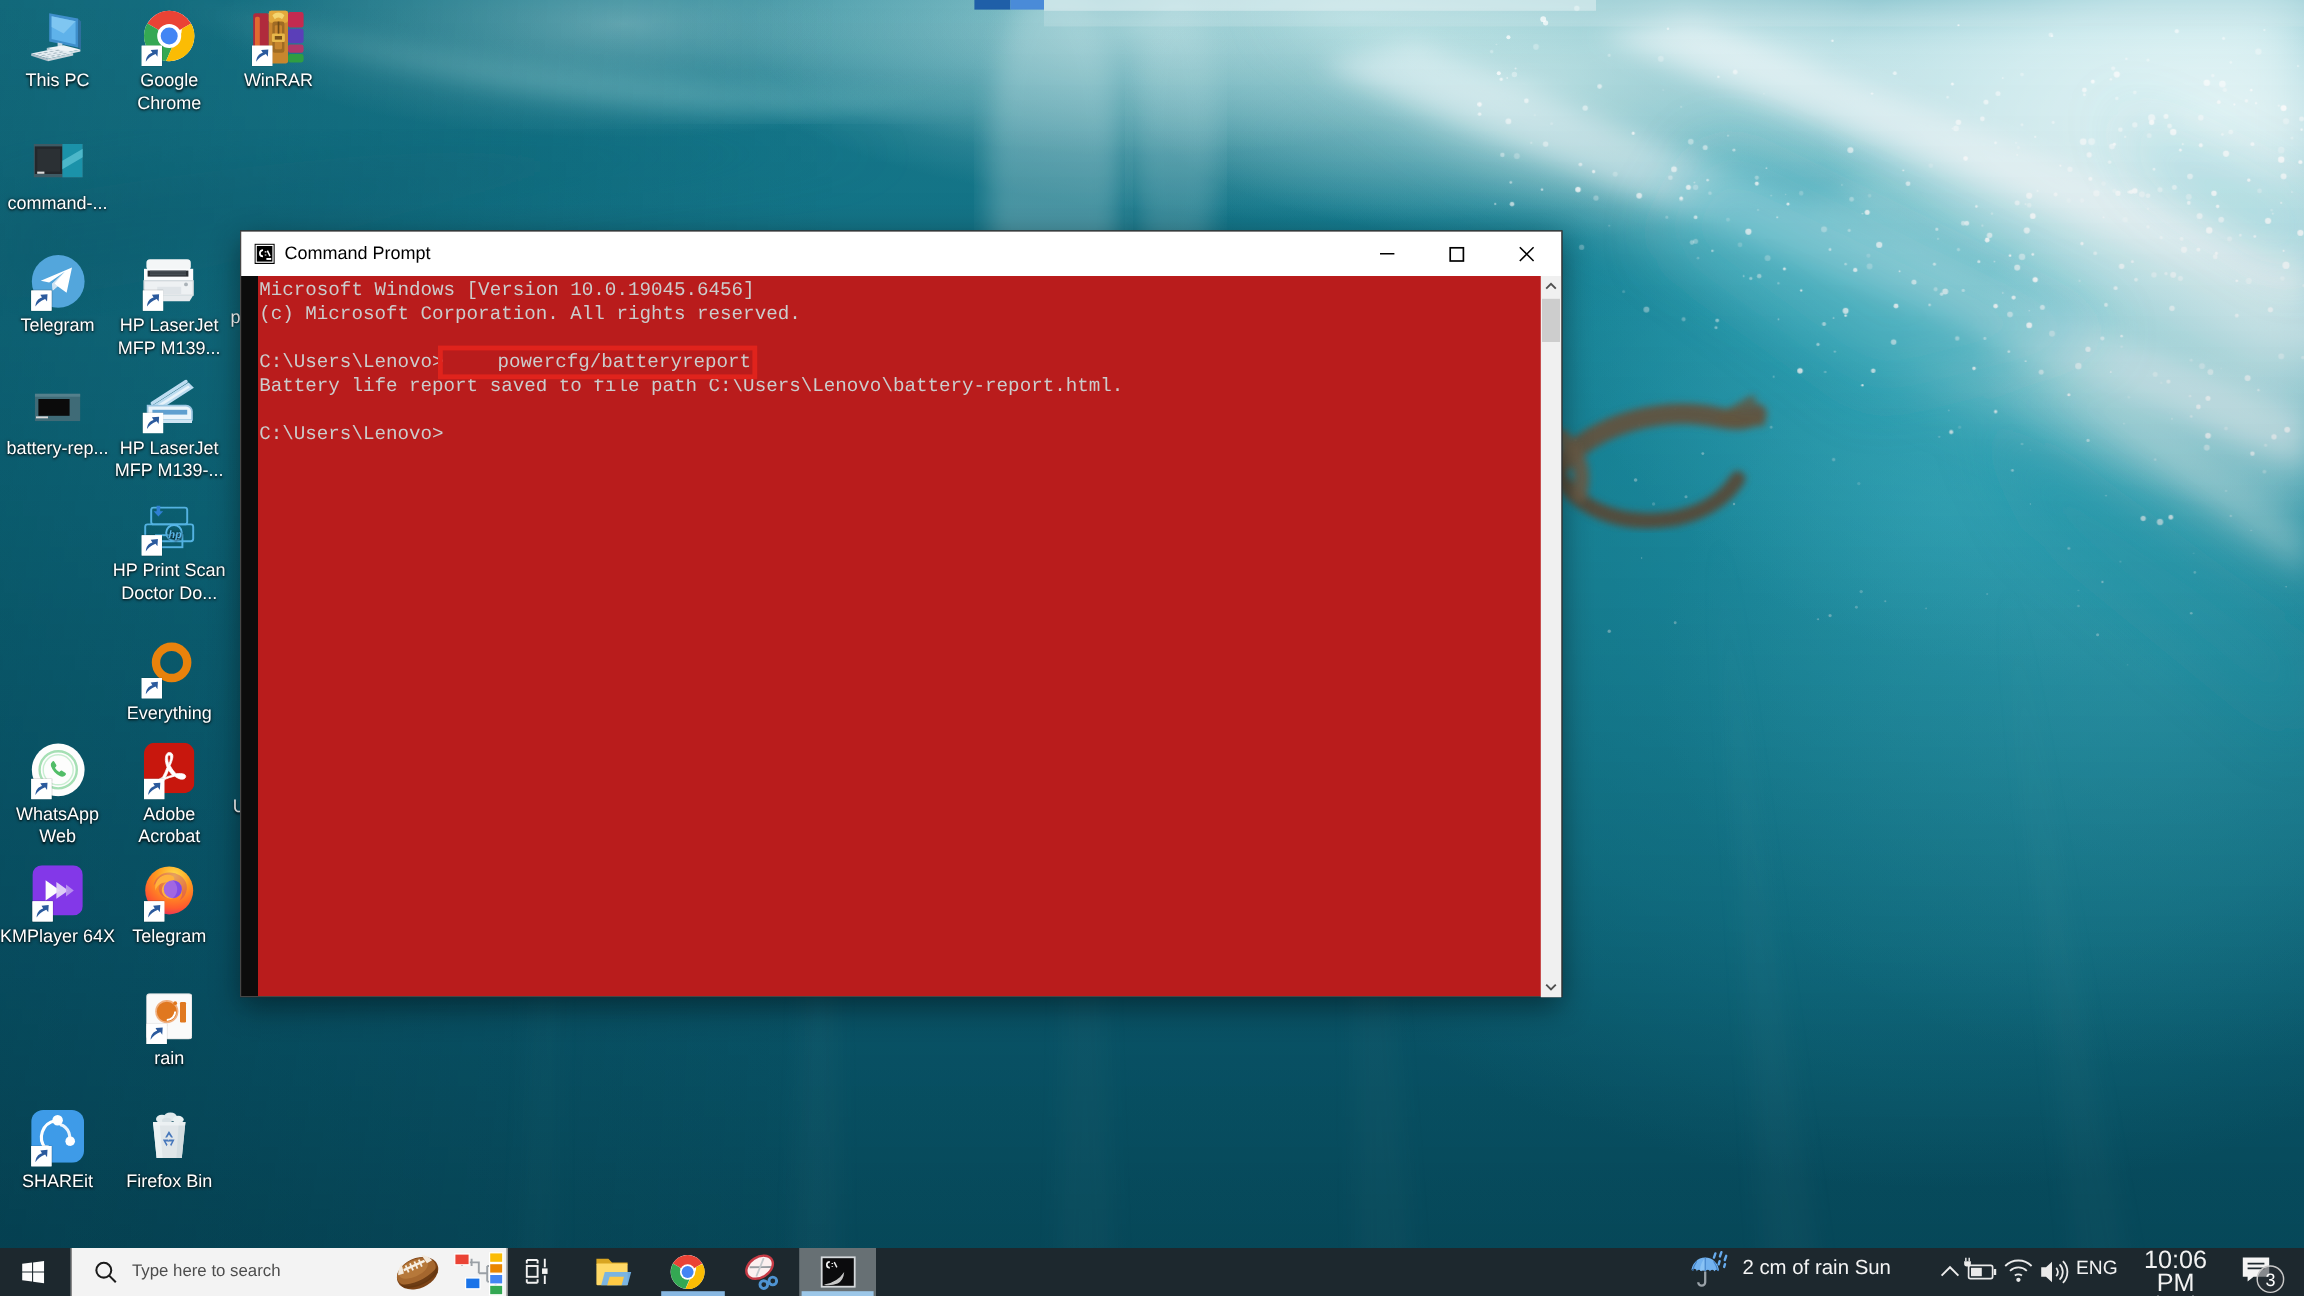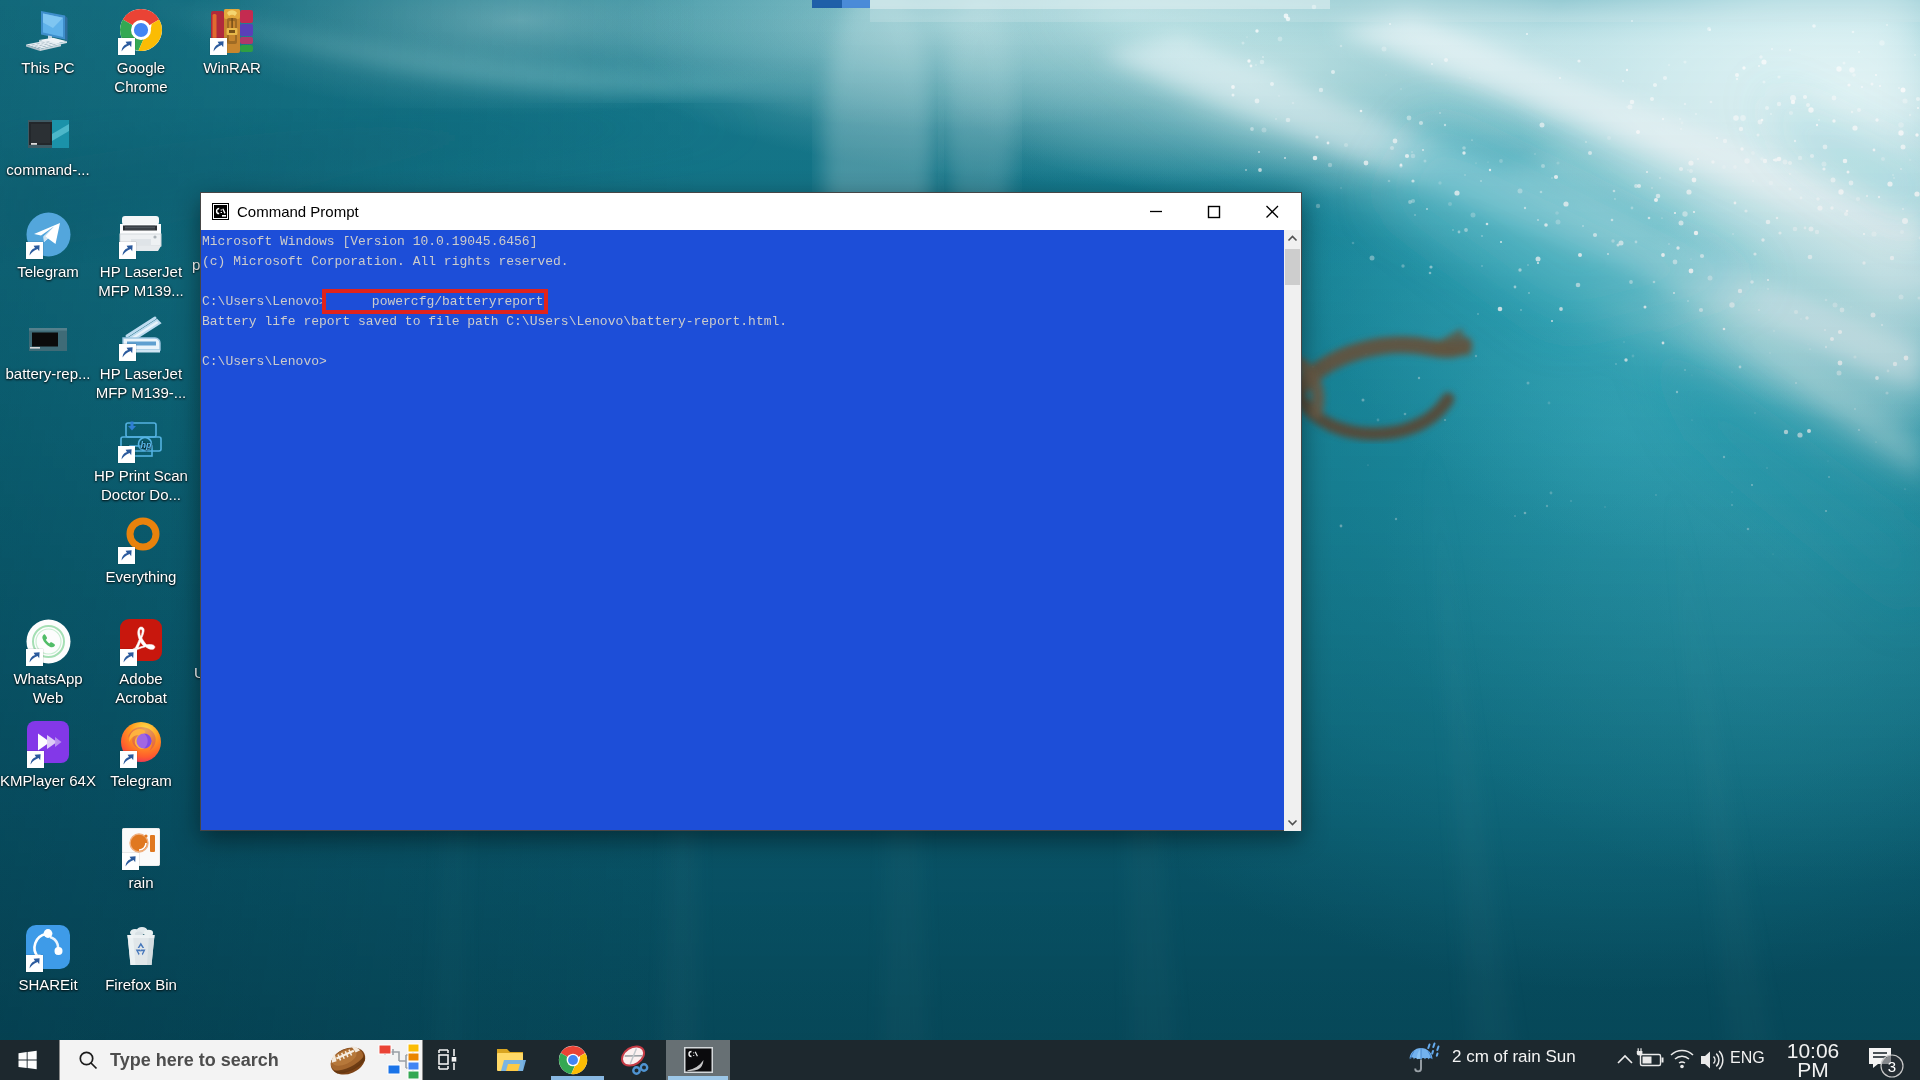--- a/index.html
+++ b/index.html
@@ -11,30 +11,30 @@
   .dicon .ig{position:relative;height:48px;margin:0 auto;width:48px;}
   .dicon .lbl{margin-top:2px;}
   .sarr{position:absolute;left:0;bottom:1px;width:17px;height:17px;background:#fff;
     box-shadow:0 0 1px rgba(0,0,0,.4);}
   
   #cmdwin{position:absolute;left:200px;top:192px;width:1102px;height:639px;
     box-shadow:0 8px 24px rgba(0,0,0,.45);border:1px solid #464646;box-sizing:border-box;background:#0c0c0c;}
   #cmdtitle{position:absolute;left:0;top:0;width:100%;height:37px;background:#fff;}
   #cmdtitle .ttl{position:absolute;left:36px;top:10px;font-size:15px;color:#000;}
   .capbtn{position:absolute;top:0;width:58px;height:37px;}
-  #cmdbody{position:absolute;left:0;top:37px;width:1083px;height:600px;background:#1d4ed8;
-    font-family:"Liberation Mono",monospace;font-size:13px;line-height:20px;color:#cccccc;
+  #cmdbody{position:absolute;left:14px;top:37px;width:1083px;height:600px;background:#b91c1c;
+    font-family:"Liberation Mono",monospace;font-size:16px;line-height:20px;color:#cccccc;
     white-space:pre;overflow:hidden;padding:2px 0 0 1px;box-sizing:border-box;}
   #cmdscroll{position:absolute;right:0;top:37px;width:17px;height:601px;background:#f0f0f0;}
   .redbox{outline:4px solid #e0231c;outline-offset:1px;padding-left:45px;}
   
   #taskbar{position:absolute;left:0;top:1040px;width:1920px;height:40px;background:#1d282e;}
   #searchbox{position:absolute;left:59px;top:0;width:364px;height:40px;background:#f3f3f3;
     border-left:1px solid #8a8a8a;border-right:1px solid #8a8a8a;box-sizing:border-box;}
-  #searchbox .ph{position:absolute;left:50px;top:10px;font-size:18px;color:#4d4d4d;letter-spacing:0;font-weight:bold;}
+  #searchbox .ph{position:absolute;left:50px;top:10px;font-size:14px;color:#4d4d4d;letter-spacing:0;}
   .tbico{position:absolute;top:0;width:46px;height:40px;}
   .tray{position:absolute;top:0;height:40px;color:#f2f2f2;}
 </style>
 </head>
 <body>
 
 <svg class="abs" width="1920" height="1080" viewBox="0 0 1920 1080" style="left:0;top:0">
   <defs>
     <linearGradient id="base" x1="0" y1="0" x2="0" y2="1">
       <stop offset="0" stop-color="#187b8e"></stop>
@@ -677,21 +677,21 @@
 <path d="M14 1.5 L14 7.5" stroke="#2f7fd4" stroke-width="3" fill="none"></path>
 <path d="M10 6 L14 10.5 L18 6 Z" fill="#2f7fd4"></path>
 <circle cx="27" cy="24" r="6.5" fill="none" stroke="#58b7e8" stroke-width="1.6"></circle>
 <text x="22.5" y="28" font-size="9" fill="#58b7e8" font-style="italic" font-weight="bold" font-family="Liberation Sans,sans-serif">hp</text>
 </svg><svg class="sarr" width="17" height="17" viewBox="0 0 17 17">
           <rect width="17" height="17" fill="#fff"></rect>
           <path d="M3.5 13.5 C3.8 9.5 5.5 7 9 6 L7.6 3.7 L13.6 3.2 L13.2 9.3 L11.6 7.1 C7.8 8.6 5.4 10.6 3.5 13.5 Z" fill="#2b5a9d"></path>
         </svg></div>
   <div class="lbl">HP Print Scan<br>Doctor Do...</div>
 </div>
-<div class="dicon" style="left:91px;top:517px;width:100px">
+<div class="dicon" style="left:91px;top:535px;width:100px">
   <div class="ig" style="width:46px"><svg width="46" height="46" viewBox="0 0 46 46">
 <circle cx="25" cy="17" r="13" fill="none" stroke="#e8820c" stroke-width="7"></circle>
 </svg><svg class="sarr" width="17" height="17" viewBox="0 0 17 17">
           <rect width="17" height="17" fill="#fff"></rect>
           <path d="M3.5 13.5 C3.8 9.5 5.5 7 9 6 L7.6 3.7 L13.6 3.2 L13.2 9.3 L11.6 7.1 C7.8 8.6 5.4 10.6 3.5 13.5 Z" fill="#2b5a9d"></path>
         </svg></div>
   <div class="lbl">Everything</div>
 </div>
 <div class="dicon" style="left:-2px;top:619px;width:100px">
   <div class="ig" style="width:45px"><svg width="45" height="45" viewBox="0 0 45 45">

